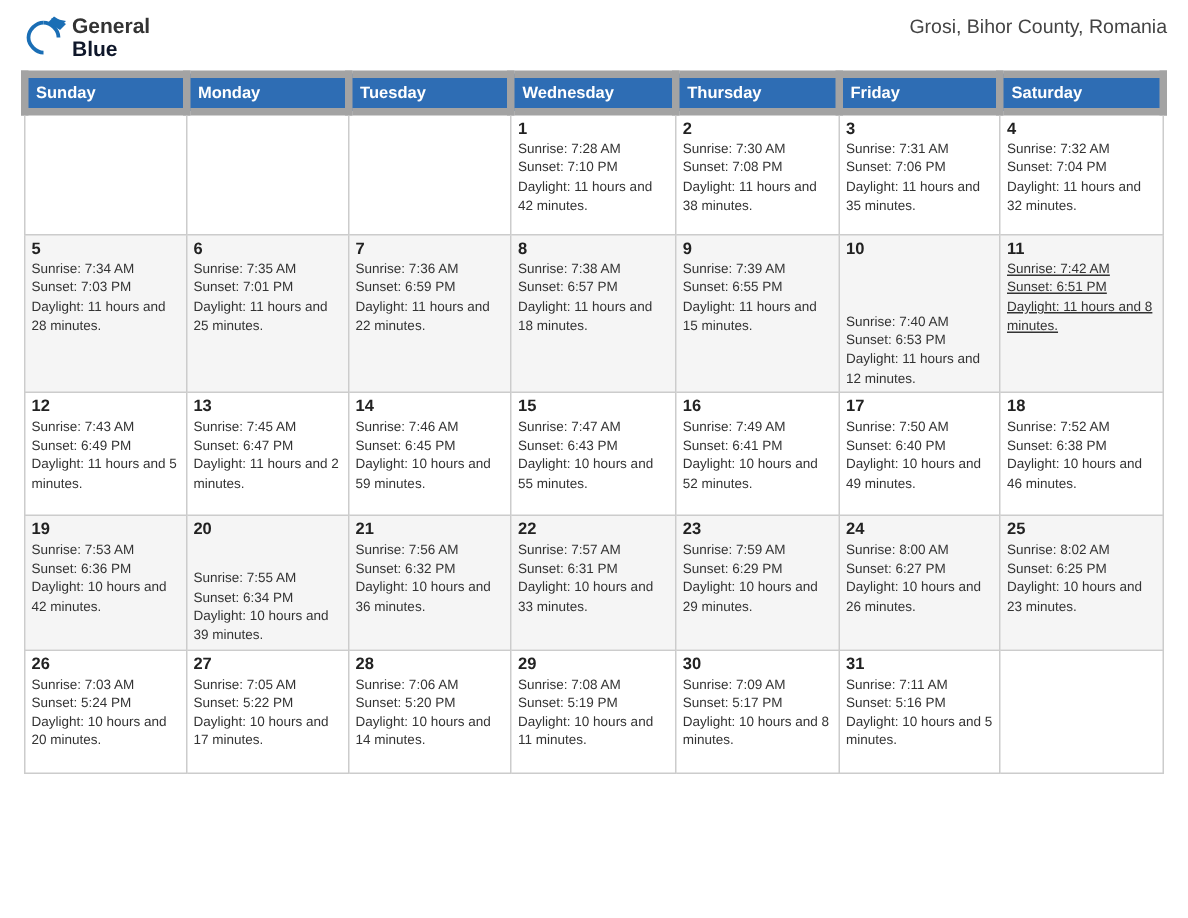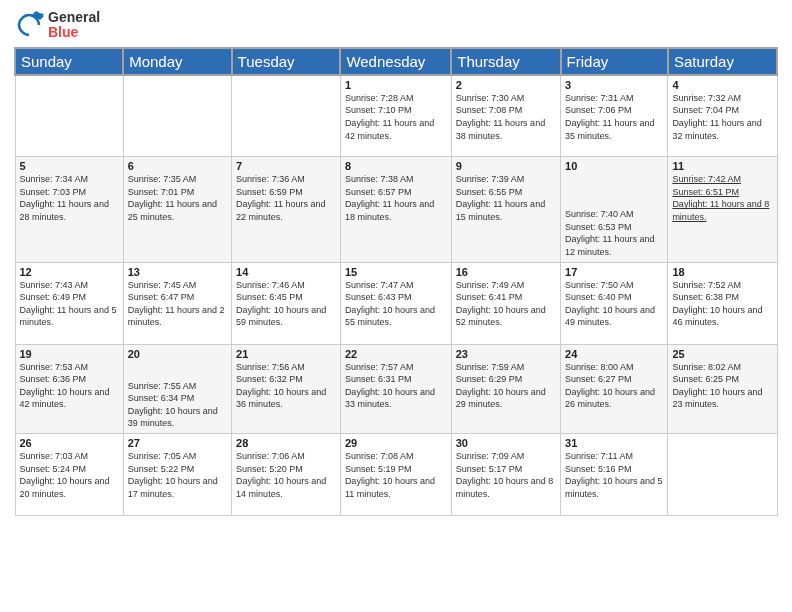--- a/index.html
+++ b/index.html
@@ -31,21 +31,21 @@
       line-height: 1.1;
     }
     .logo-general {
       font-size: 14px;
       font-weight: bold;
       color: #333;
     }
     .logo-blue {
       font-size: 14px;
       font-weight: bold;
-      color: #ef4444;
+      color: #0f172a;
     }
     .logo-icon {
       width: 30px;
       height: 30px;
       margin-right: 4px;
     }
     .title-section {
       text-align: right;
     }
     .month-title {
@@ -58,25 +58,25 @@
       color: #444;
     }
     .calendar {
       width: 100%;
       border-collapse: collapse;
       border: 1px solid #ccc;
     }
     .calendar th {
       background-color: #2e6db4;
       color: #fff;
-      font-size: 15px;
-      font-weight: normal;
+      font-size: 11px;
+      font-weight: bold;
       padding: 4px 5px;
       text-align: left;
-      border: 2px solid #a3a3a3;
+      border: 5px solid #a3a3a3;
     }
     .calendar td {
       width: 113px;
       vertical-align: top;
       border: 1px solid #ccc;
       padding: 3px 4px;
       font-size: 9.5px;
       color: #333;
       height: 82px;
       background: #fff;
@@ -113,20 +113,21 @@
         <path d="M15 5 C20 5, 25 10, 25 15" fill="none" stroke="#1a6eb5" stroke-width="2.5"></path>
         <path d="M20 2 L26 8 L30 4" fill="#1a6eb5"></path>
         <polygon points="22,1 30,6 26,10 18,5" fill="#1a6eb5"></polygon>
       </svg>
       <div class="logo-text">
         <span class="logo-general">General</span>
         <span class="logo-blue">Blue</span>
       </div>
     </div>
     <div class="title-section">
+      <div class="subtitle">Grosi, Bihor County, Romania</div>
     </div>
   </div>
 
   <table class="calendar">
     <thead>
       <tr>
         <th>Sunday</th>
         <th>Monday</th>
         <th>Tuesday</th>
         <th>Wednesday</th>

